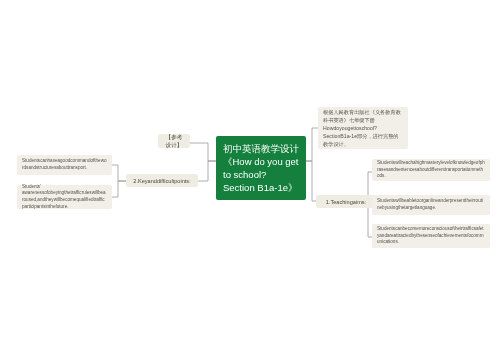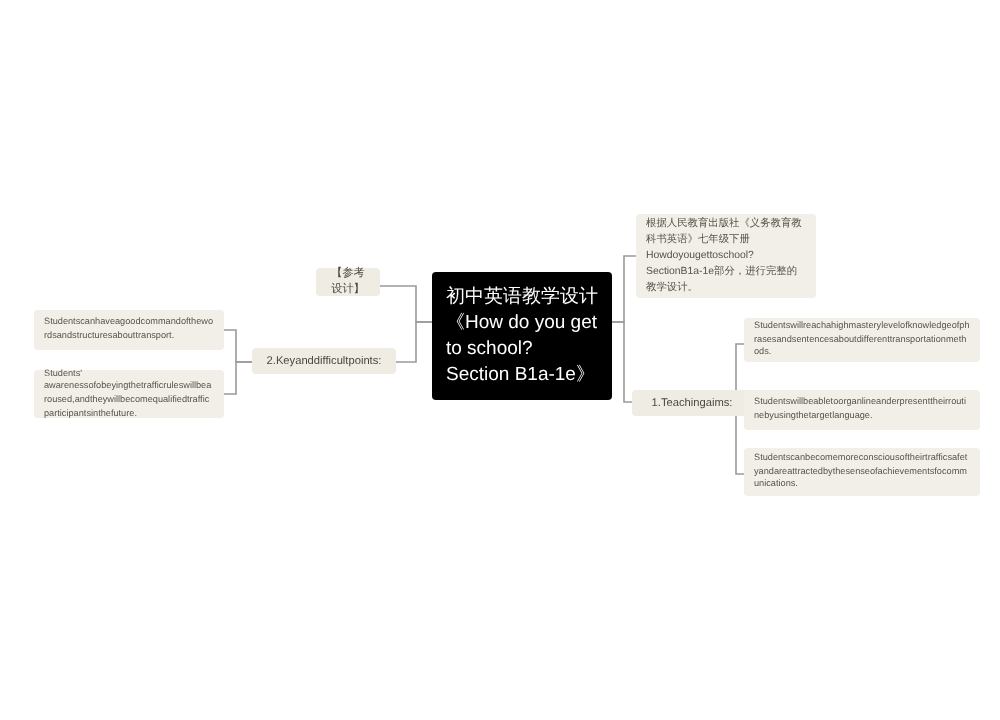--- a/index.html
+++ b/index.html
@@ -34,21 +34,21 @@
   }
 
   .node {
     position: absolute;
     box-sizing: border-box;
     border-radius: 2px;
   }
 
   
   .node-root {
-    background: #000000;
+    background: #15803d;
     color: #ffffff;
     font-size: 9.5px;
     line-height: 13px;
     padding: 6px 7px;
     text-align: left;
     letter-spacing: 0px;
   }
 
   
   .node-branch {

